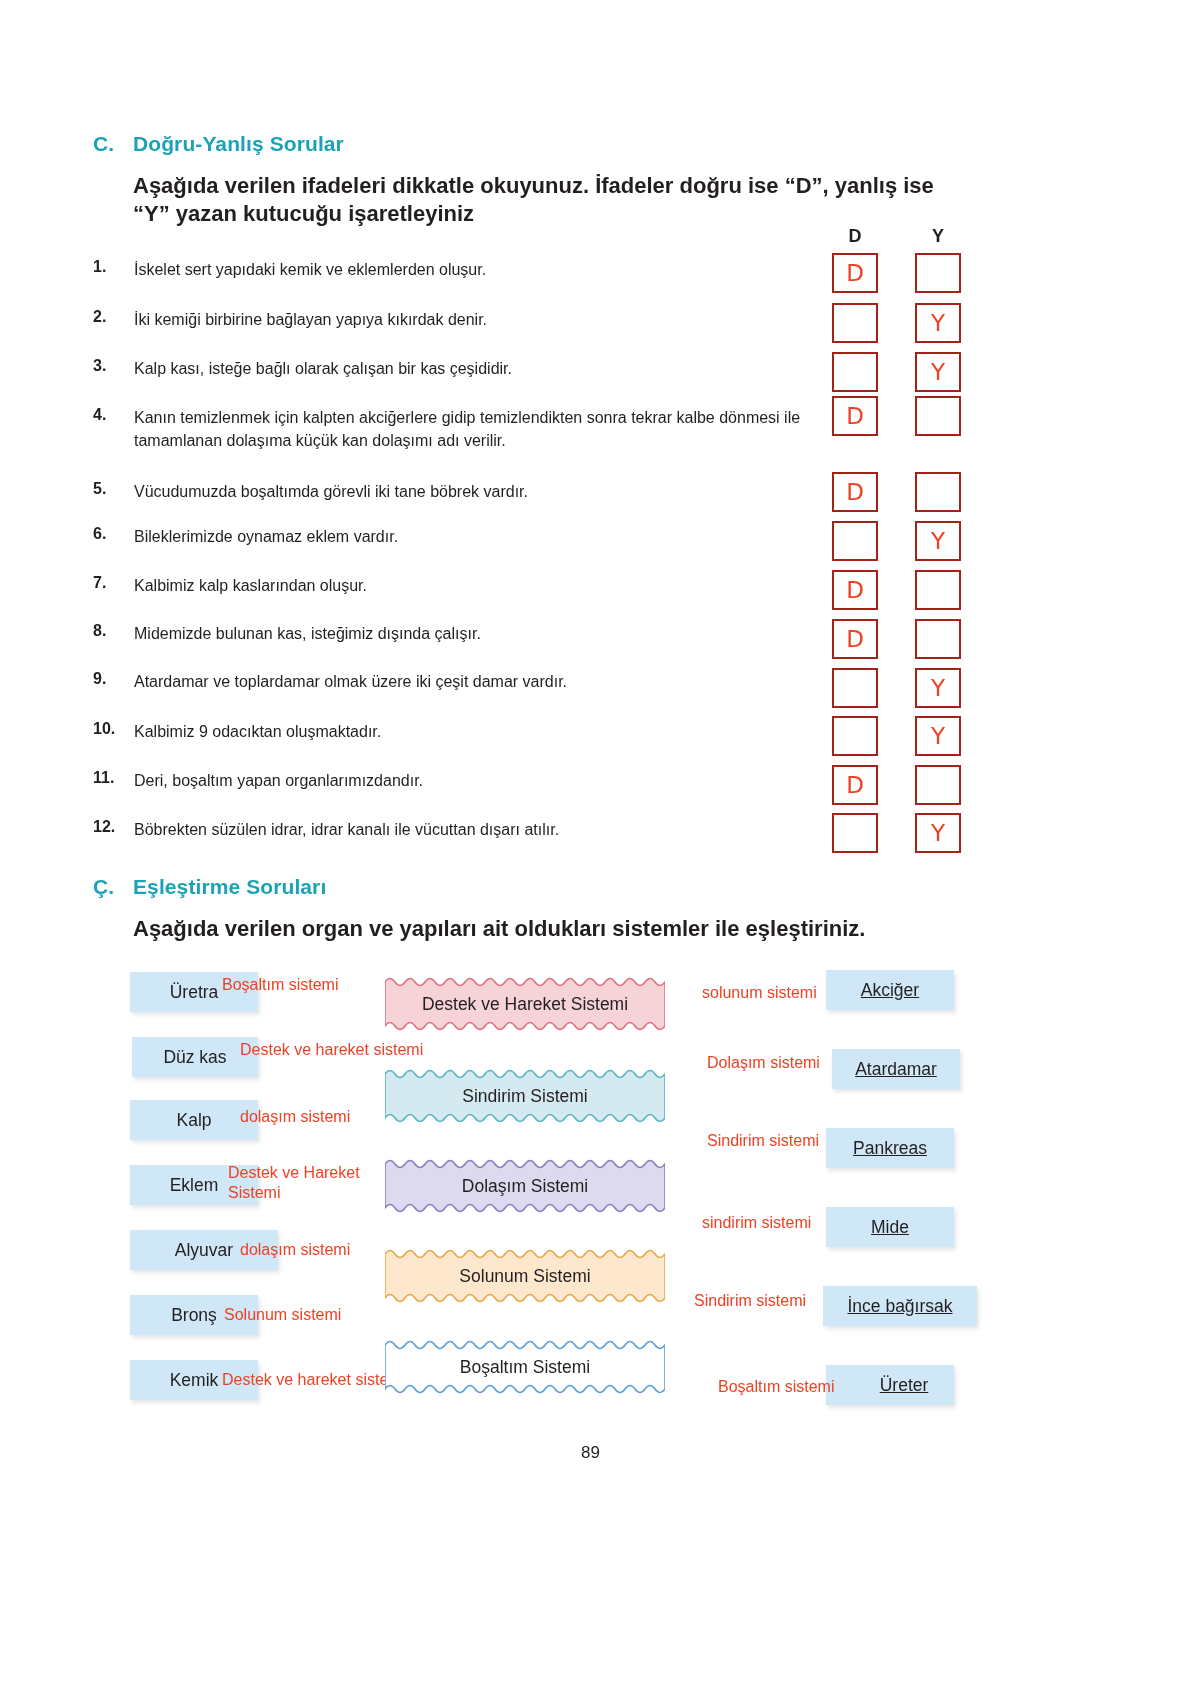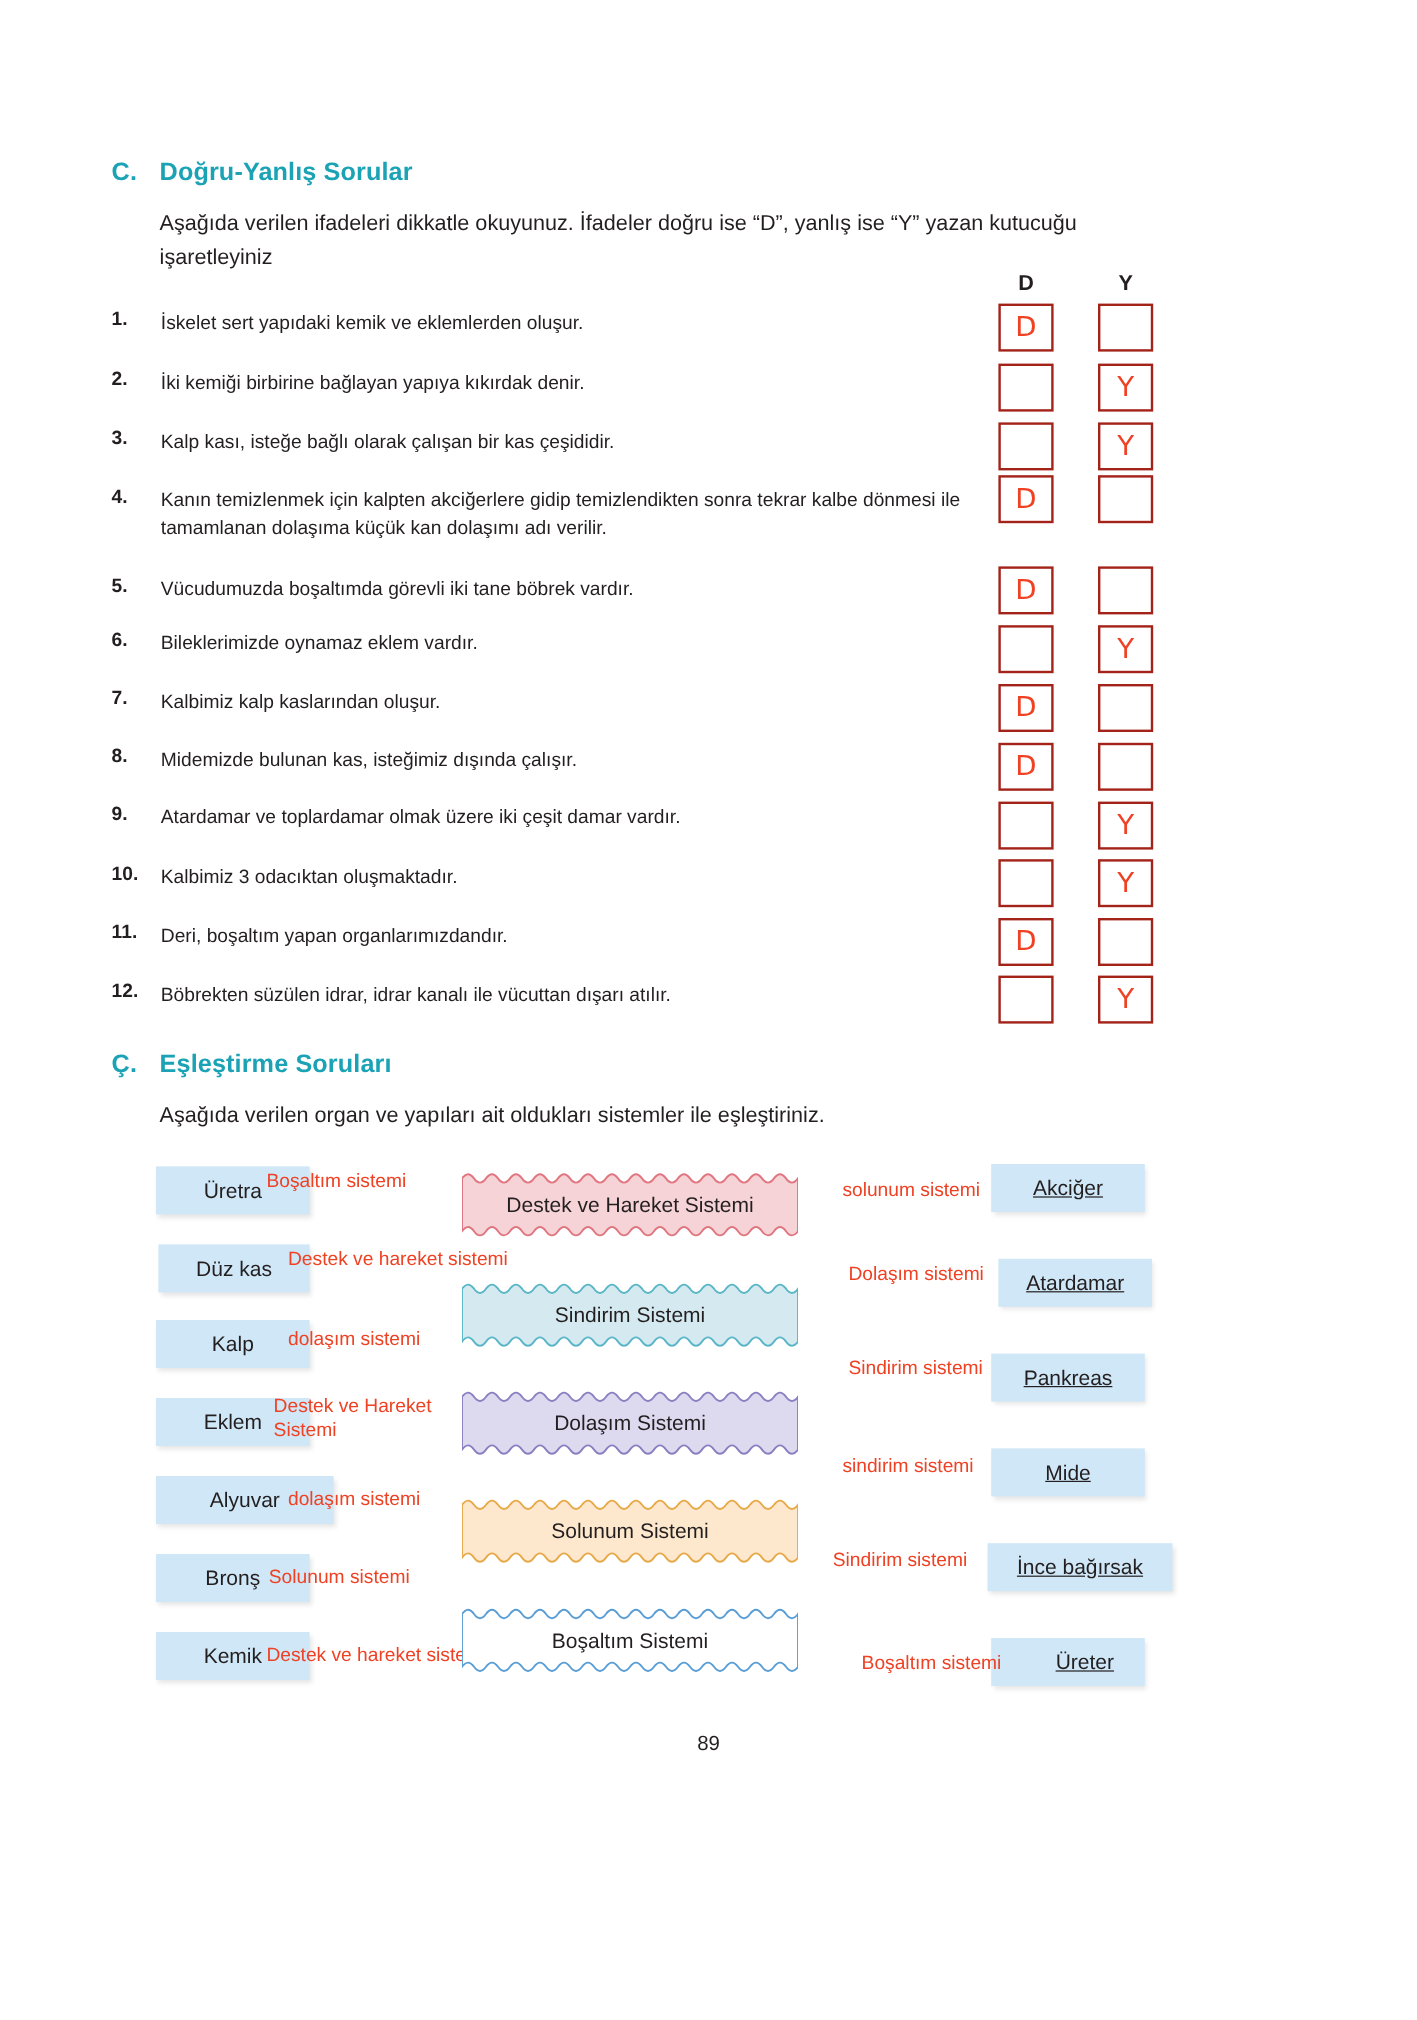--- a/index.html
+++ b/index.html
@@ -23,22 +23,22 @@
     font-weight:bold;
     font-size:21px;
     letter-spacing:.1px;
   }
   .sec-head .letter{width:40px;}
   .sec-head .title{white-space:nowrap;}
 
   
   .instr{
     position:absolute;
-    font-weight:normal;
-    font-size:18px;
+    font-weight:bold;
+    font-size:22px;
     line-height:28px;
     color:#231f20;
   }
 
   
   .col-head{
     position:absolute;
     font-weight:bold;
     font-size:18px;
     color:#231f20;
@@ -180,21 +180,21 @@
   <div class="q-row" style="top:622px;">
     <span class="q-num">8.</span>
     <span class="q-text">Midemizde bulunan kas, isteğimiz dışında çalışır.</span>
   </div>
   <div class="q-row" style="top:670px;">
     <span class="q-num">9.</span>
     <span class="q-text">Atardamar ve toplardamar olmak üzere iki çeşit damar vardır.</span>
   </div>
   <div class="q-row" style="top:720px;">
     <span class="q-num">10.</span>
-    <span class="q-text">Kalbimiz 3 odacıktan oluşmaktadır.</span>
+    <span class="q-text">Kalbimiz 9 odacıktan oluşmaktadır.</span>
   </div>
   <div class="q-row" style="top:769px;">
     <span class="q-num">11.</span>
     <span class="q-text">Deri, boşaltım yapan organlarımızdandır.</span>
   </div>
   <div class="q-row" style="top:818px;">
     <span class="q-num">12.</span>
     <span class="q-text">Böbrekten süzülen idrar, idrar kanalı ile vücuttan dışarı atılır.</span>
   </div>
 

